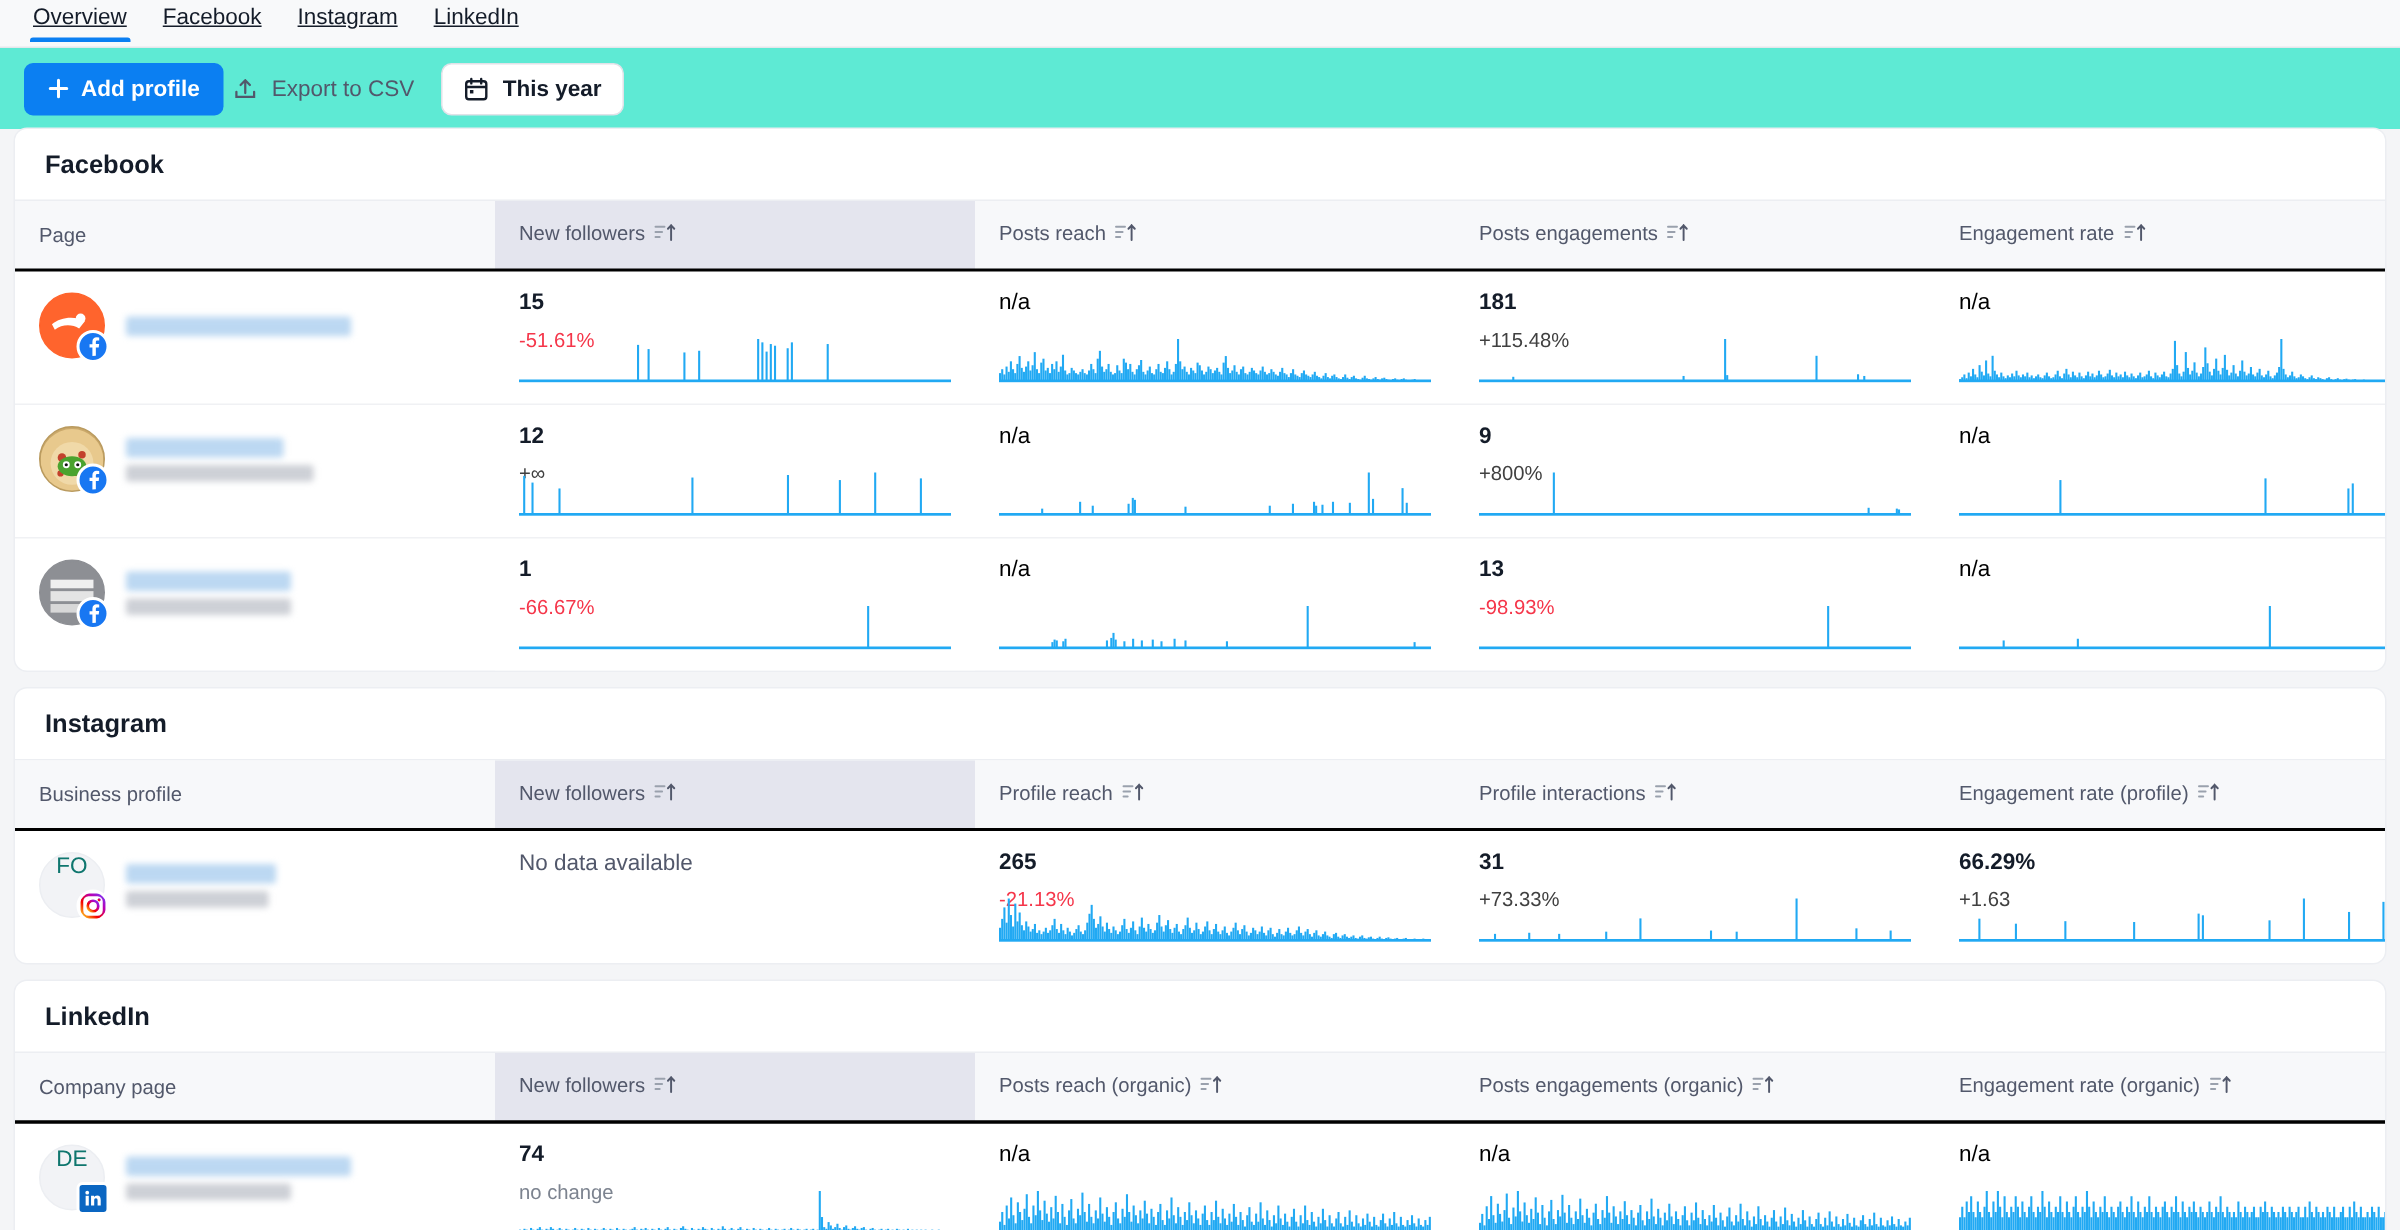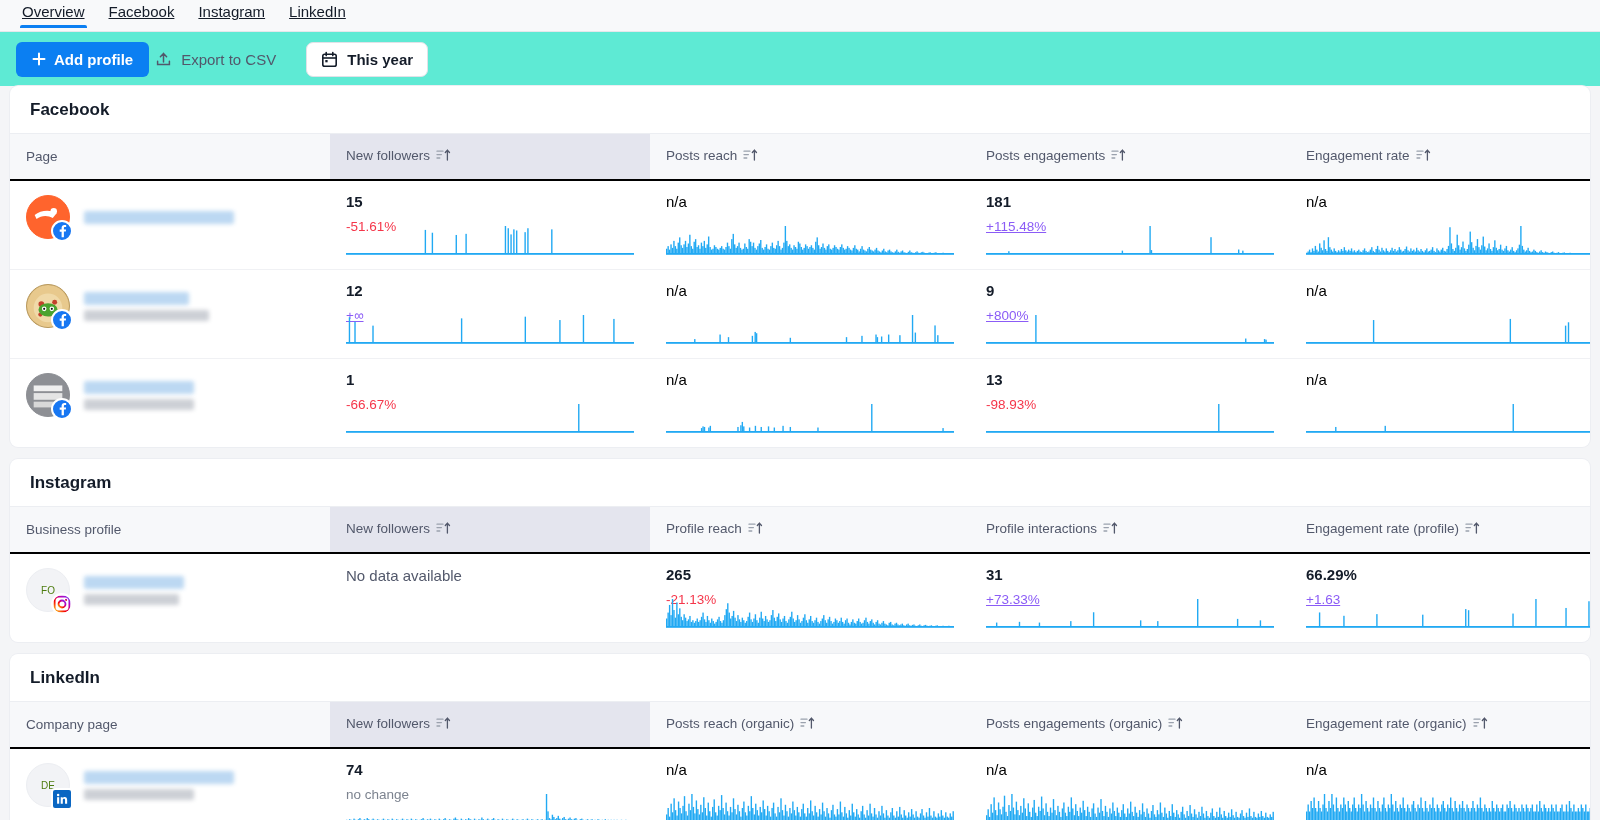--- a/index.html
+++ b/index.html
@@ -54,21 +54,21 @@
     background: #0b7ff2;
     color: #fff;
     border: none;
     border-radius: 6px;
     font-size: 15px;
     font-weight: bold;
     padding: 9px 16px;
     cursor: pointer;
     font-family: "Liberation Sans", sans-serif;
   }
-  .toolbar-right { display: flex; align-items: center; gap: 24px; }
+  .toolbar-right { display: flex; align-items: center; gap: 12px; }
   .btn-ghost {
     display: inline-flex;
     align-items: center;
     gap: 9px;
     background: transparent;
     border: none;
     color: #52586b;
     font-size: 15px;
     cursor: pointer;
     padding: 8px 6px;
@@ -129,22 +129,22 @@
   .col-name { width: 320px; }
   .col-metric { width: 320px; }
 
   .sort-ico { display: inline-block; vertical-align: -2px; margin-left: 6px; }
 
   
   .profile { display: flex; align-items: center; gap: 14px; min-height: 48px; }
   .avatar-wrap { position: relative; width: 44px; height: 44px; flex: none; }
   .avatar {
     width: 44px; height: 44px; border-radius: 50%;
-    display: flex; align-items: center; justify-content: center;
-    font-size: 10px; color: #4d7c0f; overflow: hidden;
+    display: flex; align-items: flex-start; justify-content: center;
+    font-size: 15px; color: #0f766e; overflow: hidden;
     background: #f2f3f6; border: 1px solid #eceef2;
   }
   .avatar.semrush { background: #ff642d; border-color: #ff642d; }
   .avatar.pizza  { background: #caa86a; border-color: #b99a5e; }
   .avatar.media  { background: #8d8f94; border-color: #8d8f94; }
   .badge {
     position: absolute; right: -3px; bottom: -3px;
     width: 22px; height: 22px; border-radius: 50%;
     display: flex; align-items: center; justify-content: center;
     border: 2px solid #fff; overflow: hidden;
@@ -159,21 +159,21 @@
     background: #bcd8f2;
     filter: blur(2.2px);
   }
   .rline.gray { background: #cdd0d6; height: 11px; }
 
   
   .metric-head { display: flex; align-items: baseline; gap: 9px; height: 22px; flex-direction: column; }
   .metric-val { font-size: 15px; font-weight: bold; color: #141c29; }
   .metric-na { font-size: 15px; color: #000000; }
   .delta { font-size: 13.5px; }
-  .delta.up { color: #8b5cf6; text-decoration: underline; }
+  .delta.up { color: #404040; }
   .delta.down { color: #f5364a; }
   .delta.flat { color: #7c838f; }
   .nodata { font-size: 15px; color: #52586b; padding-top: 1px; }
 
   .spark { margin-top: 8px; width: 100%; height: 34px; display: block; }
 </style>
 </head>
 <body>
 
 <div class="tabbar" id="tabbar">

